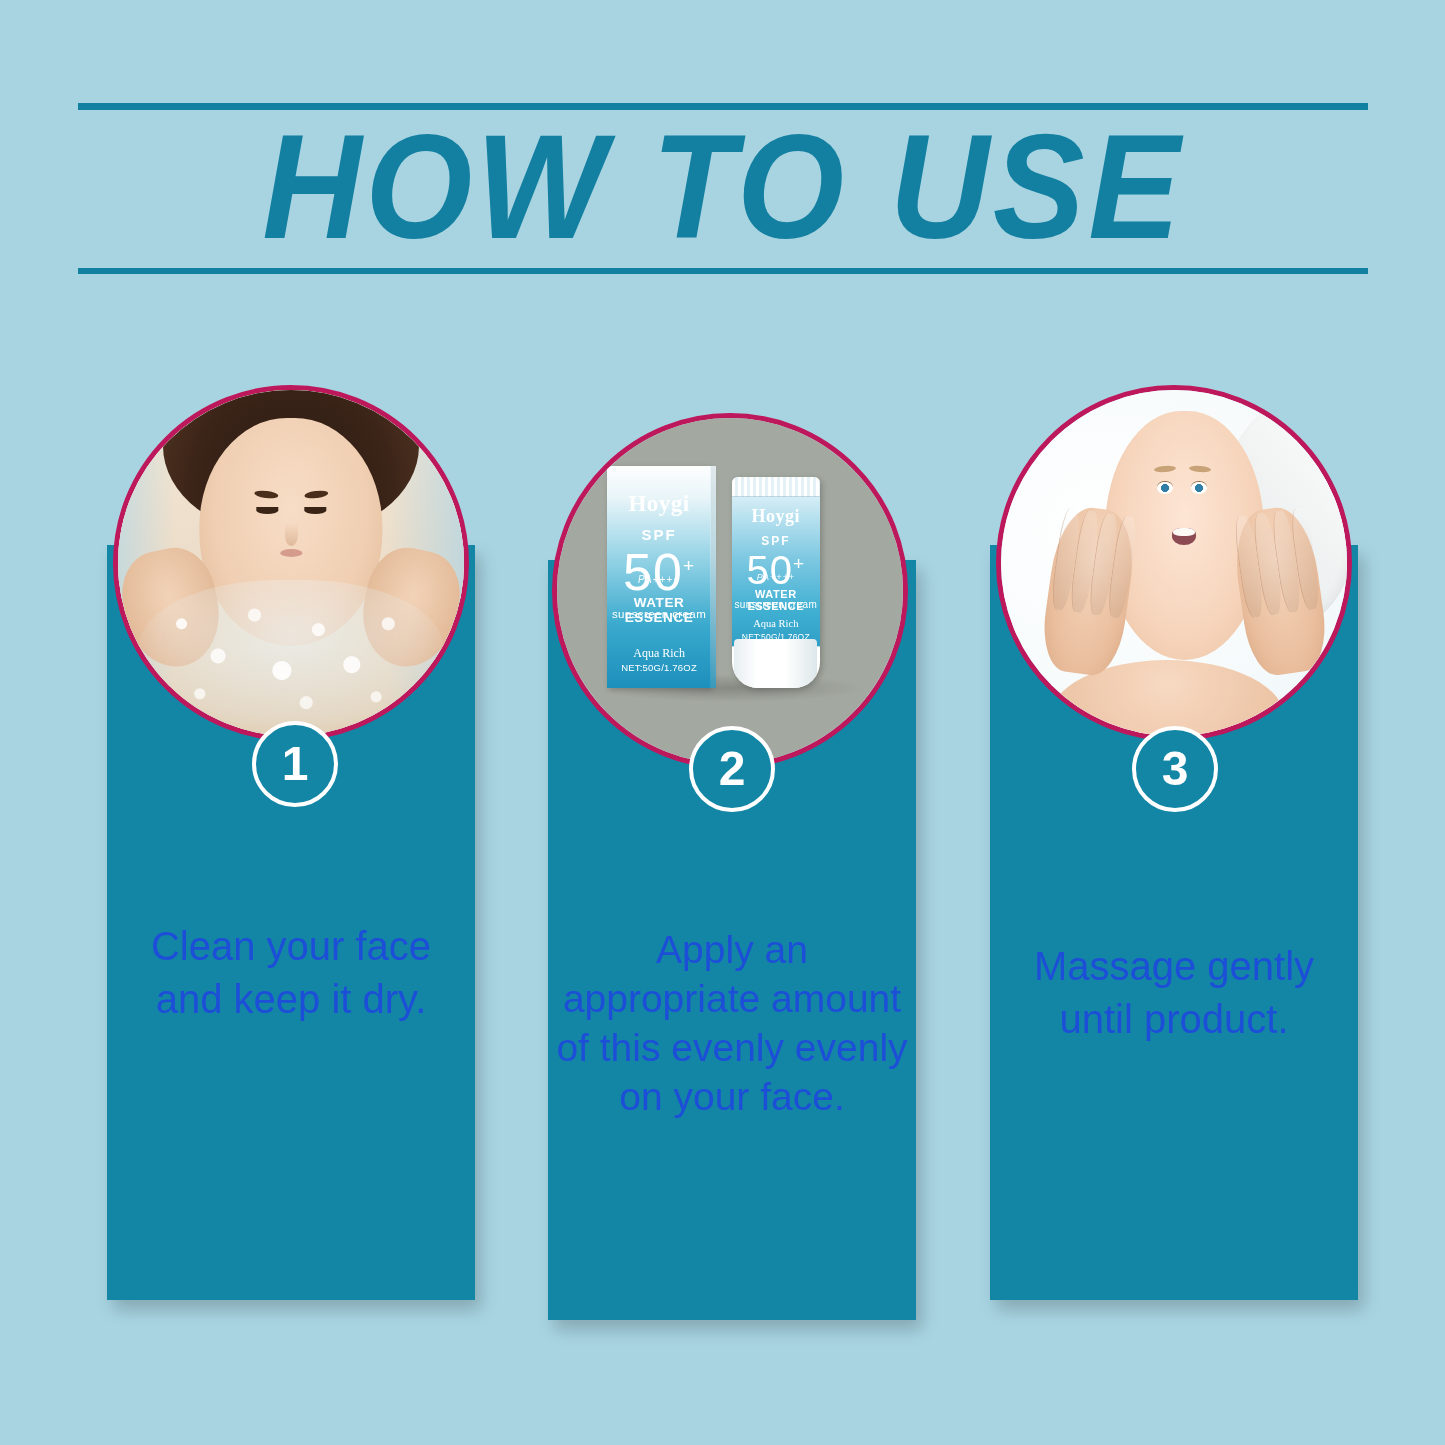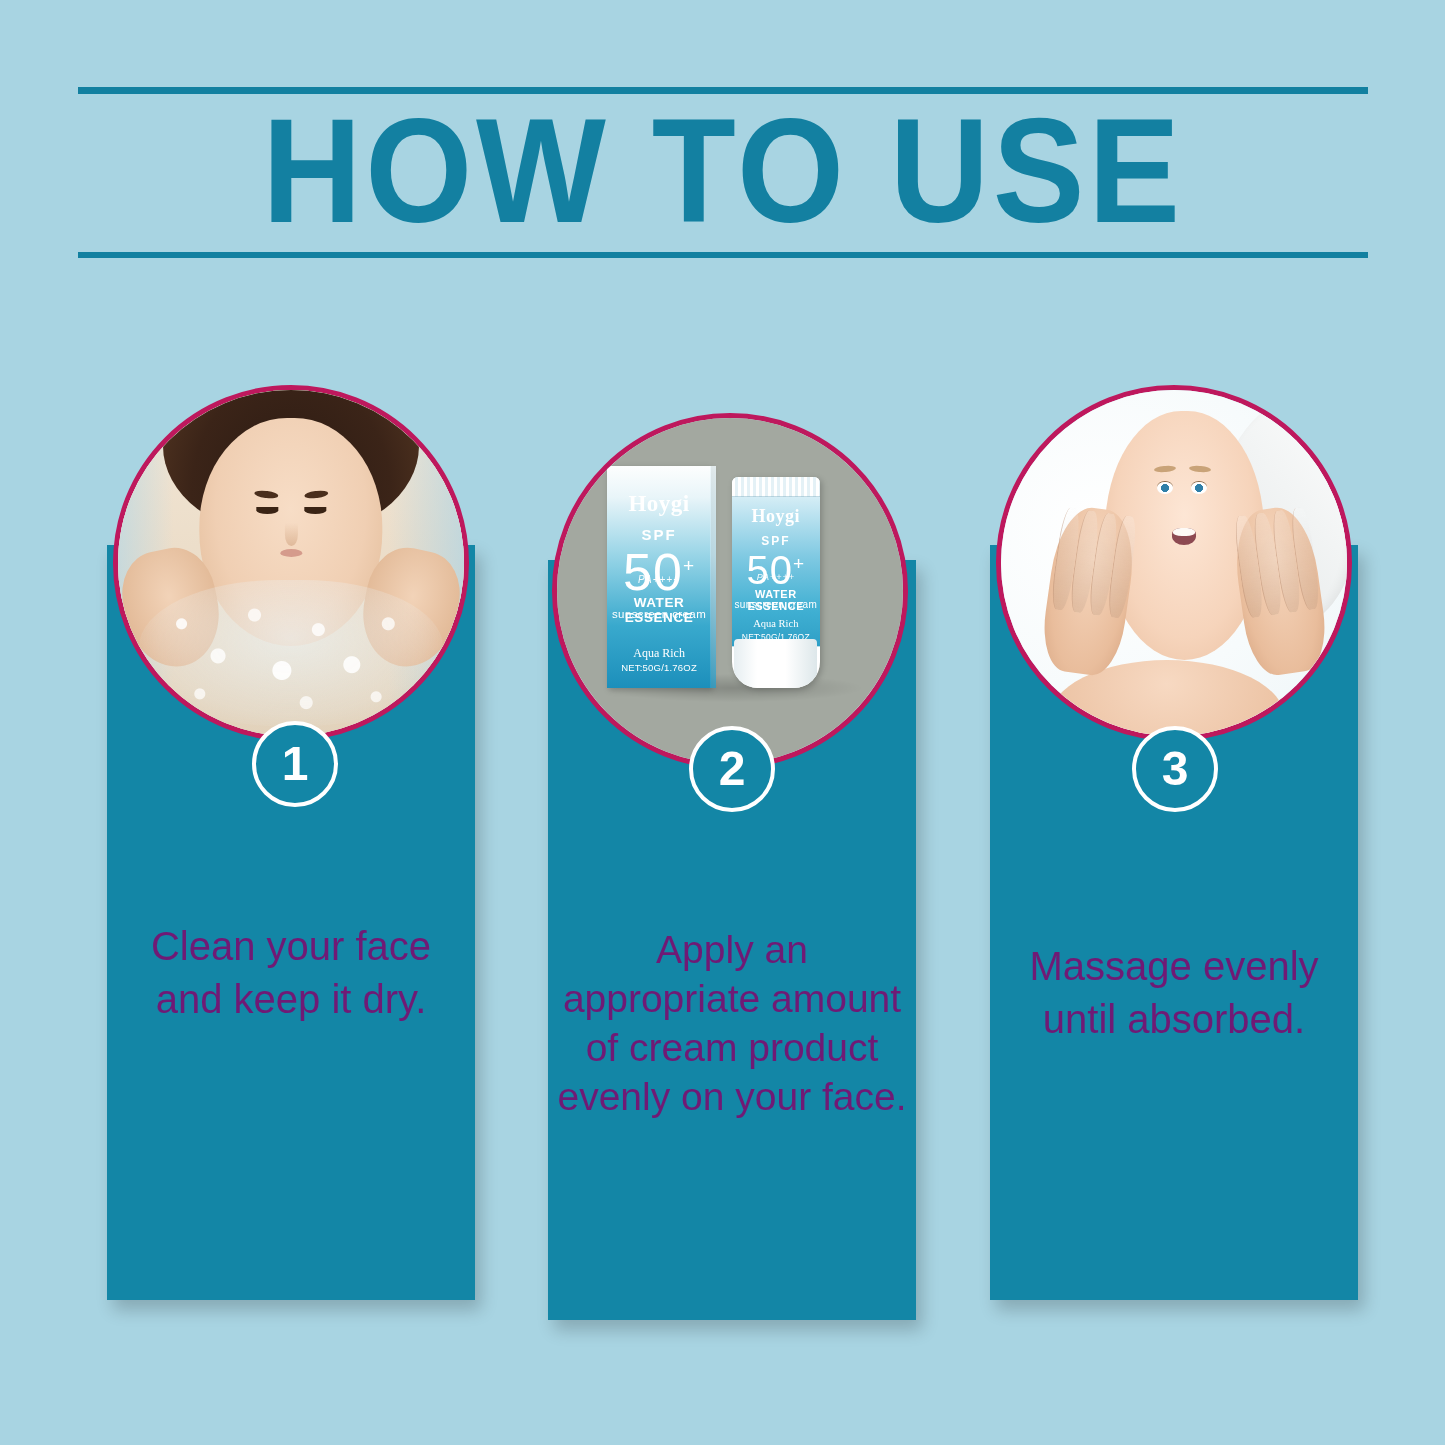--- a/index.html
+++ b/index.html
@@ -13,23 +13,24 @@
     height: 1445px;
     background: #a8d4e2;
     font-family: "Liberation Sans", sans-serif;
     overflow: hidden;
   }
 
   
   #header {
     position: absolute;
     left: 78px;
-    top: 84px;
+    top: 100px;
     width: 1290px;
     height: 180px;
+    font-style: italic;
   }
   .rule {
     position: absolute;
     left: 0;
     width: 100%;
     background: #1280a0;
   }
   .rule.top { top: 3px; height: 7px; }
   .rule.bottom { top: 168px; height: 6px; }
   #page-title {
@@ -300,21 +301,21 @@
   .step.s1 .badge { left: 145px; top: 721px; }
   .step.s2 .badge { left: 141px; top: 726px; }
   .step.s3 .badge { left: 142px; top: 726px; }
 
   
   .caption {
     position: absolute;
     left: 6px;
     width: 356px;
     text-align: center;
-    color: #701a75;
+    color: #1d4ed8;
     font-size: 40px;
     font-weight: 300;
     line-height: 53px;
   }
   .step.s1 .caption { top: 920px; }
   .step.s2 .caption { top: 925px; font-size: 39px; line-height: 49px; }
   .step.s3 .caption { top: 940px; }
 </style>
 </head>
 <body>
@@ -378,21 +379,21 @@
             <div class="lbl lbl-pa">PA++++</div>
             <div class="lbl lbl-we">WATER ESSENCE</div>
             <div class="lbl lbl-sc">sunscreen cream</div>
             <div class="lbl lbl-aqua">Aqua Rich</div>
             <div class="lbl lbl-net">NET:50G/1.76OZ</div>
             <div class="cap"></div>
           </div>
         </div>
       </div>
       <div class="badge">2</div>
-      <div class="caption">Apply an appropriate amount of cream product evenly on your face.</div>
+      <div class="caption">Apply an appropriate amount of this evenly evenly on your face.</div>
     </div>
 
     <div class="step s3">
       <div class="panel"></div>
       <div class="circle">
         <div class="photo ph3">
           <div class="towel"></div>
           <div class="face3">
             <div class="brow3 l"></div>
             <div class="brow3 r"></div>
@@ -409,17 +410,17 @@
           </div>
           <div class="hand3 r">
             <div class="finger f1"></div>
             <div class="finger f2"></div>
             <div class="finger f3"></div>
             <div class="finger f4"></div>
           </div>
         </div>
       </div>
       <div class="badge">3</div>
-      <div class="caption">Massage evenly until absorbed.</div>
+      <div class="caption">Massage gently until product.</div>
     </div>
 
   </div>
 </div>
 
 </body></html>

